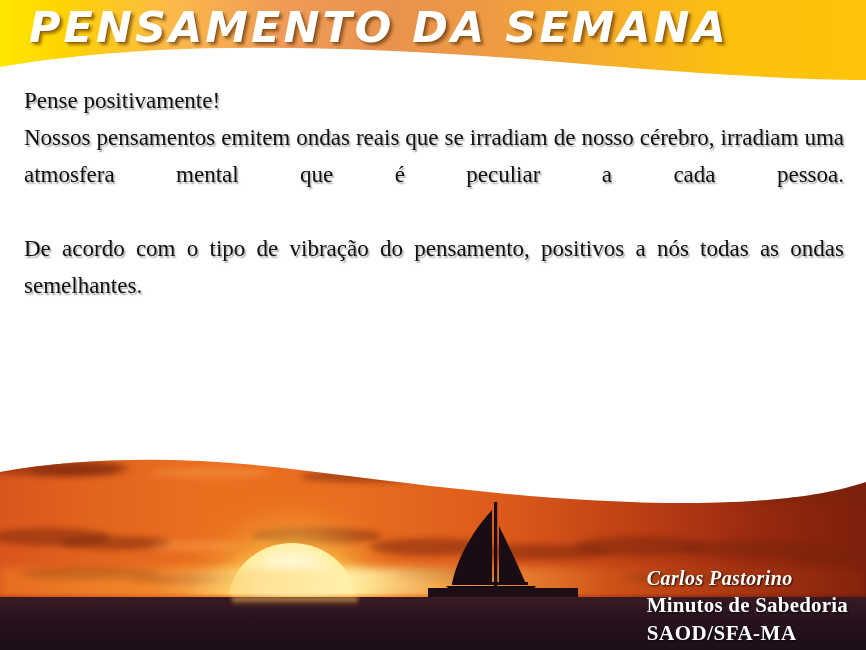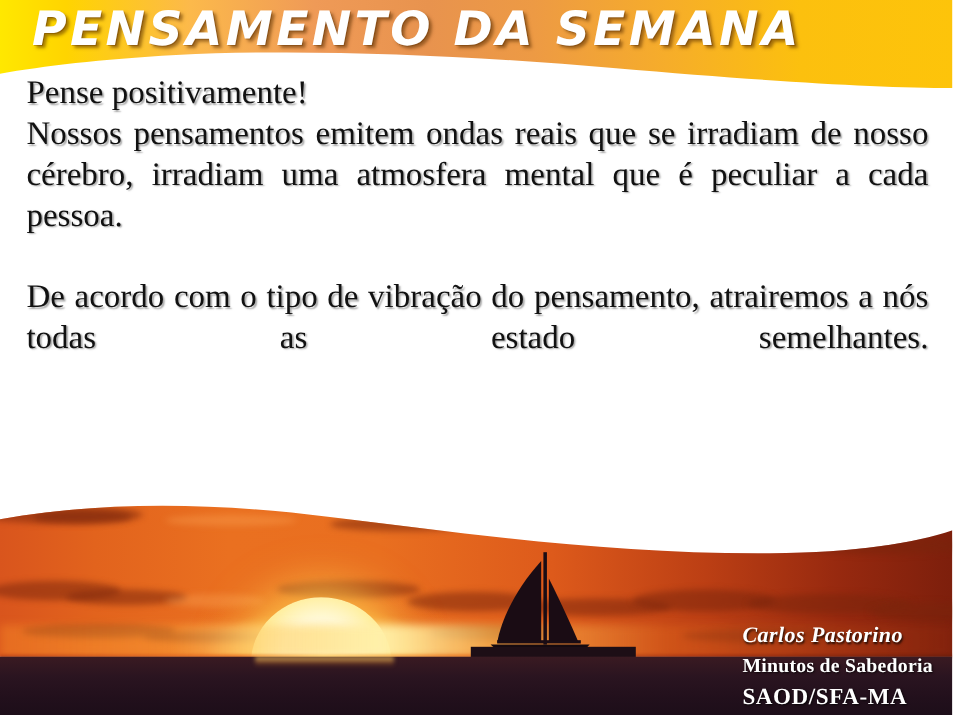--- a/index.html
+++ b/index.html
@@ -45,25 +45,25 @@
     text-shadow: 3px 3px 3px rgba(90,45,0,0.55),
                  1px 1px 0px rgba(120,60,0,0.35);
     white-space: nowrap;
     z-index: 5;
   }
 
   
   #body-text {
     position: absolute;
     left: 24px;
-    top: 66px;
+    top: 82px;
     width: 820px;
     color: #111111;
     font-family: "Liberation Serif", serif;
-    font-size: 30px;
+    font-size: 23px;
     line-height: 37px;
     text-align: justify;
     text-shadow: 1.5px 1.5px 1.5px rgba(110,110,110,0.6);
     z-index: 4;
   }
   #body-text p {
     margin: 0;
     text-align: justify;
   }
   
@@ -245,21 +245,21 @@
   }
   #credit-author {
     font-size: 20px;
     font-weight: bold;
     font-style: italic;
     letter-spacing: 0.4px;
     line-height: 26px;
     text-shadow: 1px 1px 2px rgba(0,0,0,0.8);
   }
   #credit-source {
-    font-size: 18px;
+    font-size: 21px;
     font-weight: bold;
     letter-spacing: 0.2px;
     line-height: 28px;
     text-shadow: 1px 1px 2px rgba(0,0,0,0.8);
   }
   #credit-org {
     font-size: 21px;
     font-weight: bold;
     letter-spacing: 0.5px;
     line-height: 29px;
@@ -300,21 +300,21 @@
         </linearGradient>
       </defs>
       <path d="M0,0 L866,0 L866,80 C 800,80 700,74 560,62 C 420,50 280,44 160,50 C 90,54 40,60 0,67 Z" fill="url(#hdrGrad)"></path>
     </svg>
     <div id="header-title">PENSAMENTO DA SEMANA</div>
   </div>
 
   <div id="body-text">
     <p class="nojust">Pense positivamente!</p>
     <p>Nossos pensamentos emitem ondas reais que se irradiam de nosso cérebro, irradiam uma atmosfera mental que é peculiar a cada pessoa.</p>
-    <p>De acordo com o tipo de vibração do pensamento, atrairemos a nós todas as estado semelhantes.</p>
+    <p>De acordo com o tipo de vibração do pensamento, positivos a nós todas as ondas semelhantes.</p>
   </div>
 
   <div id="photo-block">
     <div id="photo-inner">
 
       <div id="sky"></div>
 
       <div class="cloud" style="left:-20px; top:20px;  width:150px; height:16px;"></div>
       <div class="cloud" style="left:30px;  top:24px;  width:90px;  height:12px;"></div>
       <div class="cloud light" style="left:150px; top:28px; width:120px; height:10px;"></div>

